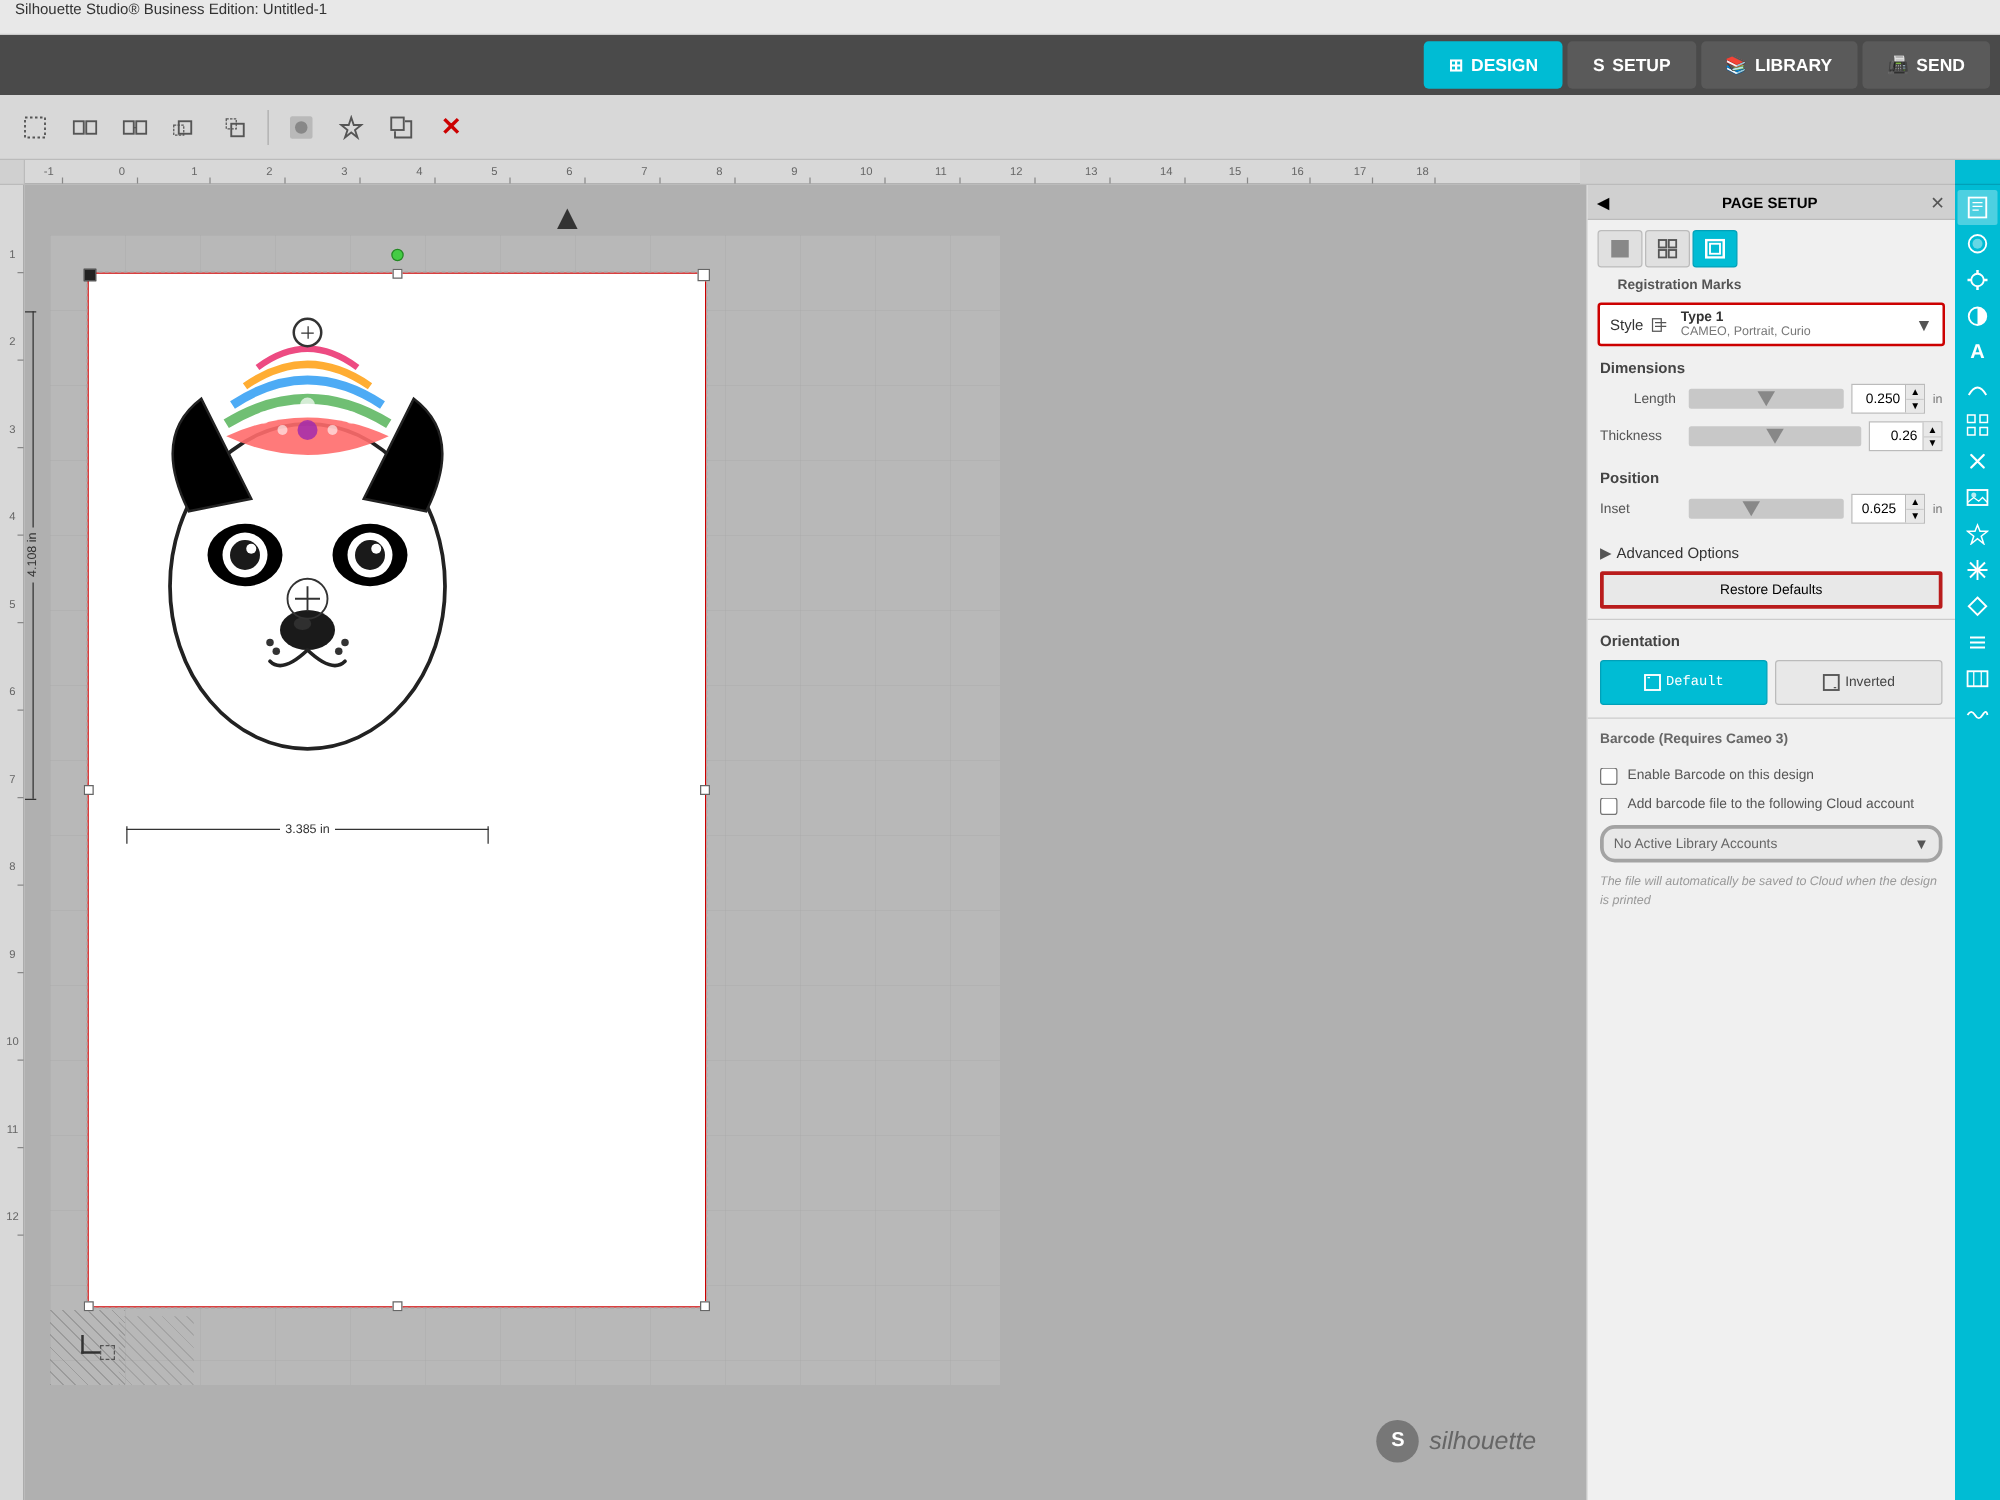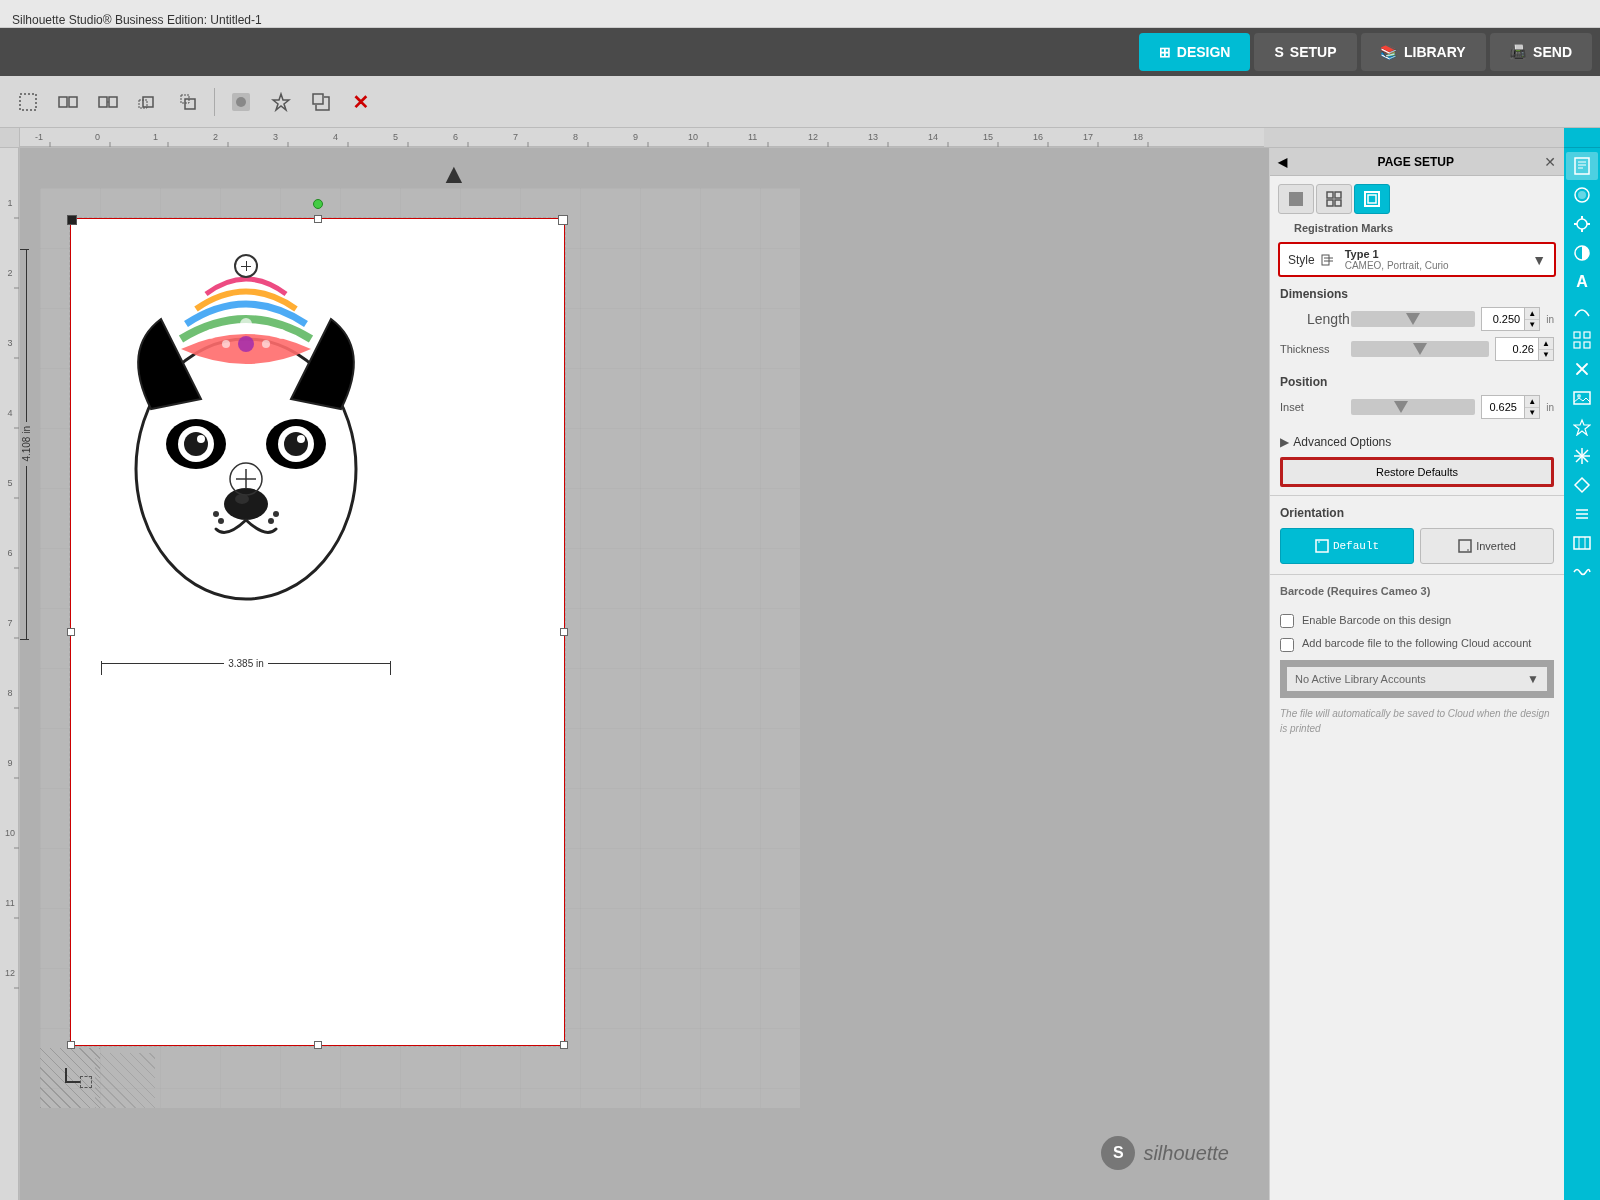--- a/index.html
+++ b/index.html
@@ -3,21 +3,21 @@
   <meta charset="utf-8">
   <style>
     * { box-sizing: border-box; margin: 0; padding: 0; }
     body { font-family: Arial, sans-serif; font-size: 12px; background: #c0c0c0; overflow: hidden; width: 1600px; height: 1200px; }
 
     
     #title-bar {
       background: #e8e8e8;
       height: 28px;
       display: flex;
-      align-items: flex-end;
+      align-items: flex-start;
       padding: 0 12px;
       border-bottom: 1px solid #ccc;
       font-size: 12px;
       color: #333;
     }
 
     
     #nav-bar {
       background: #4a4a4a;
       height: 48px;
@@ -512,21 +512,21 @@
             <div style="font-size:10px;color:#777;">CAMEO, Portrait, Curio</div>
           </div>
           <button style="background:none;border:none;cursor:pointer;font-size:14px;color:#555;">▼</button>
         </div>
       </div>
 
       <div style="padding:6px 10px;">
         <div style="font-weight:bold;font-size:12px;color:#444;margin-bottom:6px;">Dimensions</div>
 
         <div style="display:flex;align-items:center;gap:6px;margin-bottom:6px;">
-          <span style="width:65px;font-size:14px;color:#555;padding-left:27px;">Length</span>
+          <span style="width:65px;font-size:11px;color:#555;padding-left:27px;">Length</span>
           <div style="flex:1;height:16px;background:#c8c8c8;border-radius:2px;position:relative;display:flex;align-items:center;">
             <div style="position:absolute;left:50%;transform:translateX(-50%);width:0;height:0;border-left:7px solid transparent;border-right:7px solid transparent;border-top:12px solid #888;"></div>
           </div>
           <div style="display:flex;align-items:center;border:1px solid #bbb;background:white;">
             <span style="font-size:11px;padding:2px 4px;width:42px;text-align:right;">0.250</span>
             <div style="display:flex;flex-direction:column;border-left:1px solid #bbb;">
               <button style="width:14px;height:11px;background:#e8e8e8;border:none;cursor:pointer;font-size:8px;line-height:1;">▲</button>
               <button style="width:14px;height:11px;background:#e8e8e8;border:none;cursor:pointer;font-size:8px;line-height:1;border-top:1px solid #ccc;">▼</button>
             </div>
           </div>
@@ -606,21 +606,21 @@
         <div style="display:flex;align-items:flex-start;gap:8px;margin-bottom:8px;">
           <input type="checkbox" style="width: 14px; height: 14px; margin-top: 1px; flex-shrink: 0;">
           <span style="font-size:11px;color:#555;line-height:1.4;">Enable Barcode on this design</span>
         </div>
 
         <div style="display:flex;align-items:flex-end;gap:8px;margin-bottom:8px;">
           <input type="checkbox" style="width: 14px; height: 14px; margin-top: 1px; flex-shrink: 0;">
           <span style="font-size:11px;color:#555;line-height:1.4;">Add barcode file to the following Cloud account</span>
         </div>
 
-        <div style="display:flex;align-items:center;justify-content:space-between;border:7px solid #a3a3a3;background:#e8e8e8;padding:5px 8px;border-radius:0;cursor:pointer;margin-bottom:8px;">
+        <div style="display:flex;align-items:center;justify-content:space-between;border:3px solid #a3a3a3;background:#e8e8e8;padding:5px 8px;border-radius:12px;cursor:pointer;margin-bottom:8px;">
           <span style="font-size:11px;color:#666;">No Active Library Accounts</span>
           <span style="font-size:12px;color:#555;">▼</span>
         </div>
 
         <div style="font-size:10px;color:#999;font-style:italic;line-height:1.5;">The file will automatically be saved to Cloud when the design is printed</div>
       </div>
     </div>
 
     <div id="icon-bar" style="width:36px;background:#00bcd4;display:flex;flex-direction:column;align-items:center;padding-top:4px;gap:1px;flex-shrink:0;">
       <button class="icon-bar-btn active" title="Page">

